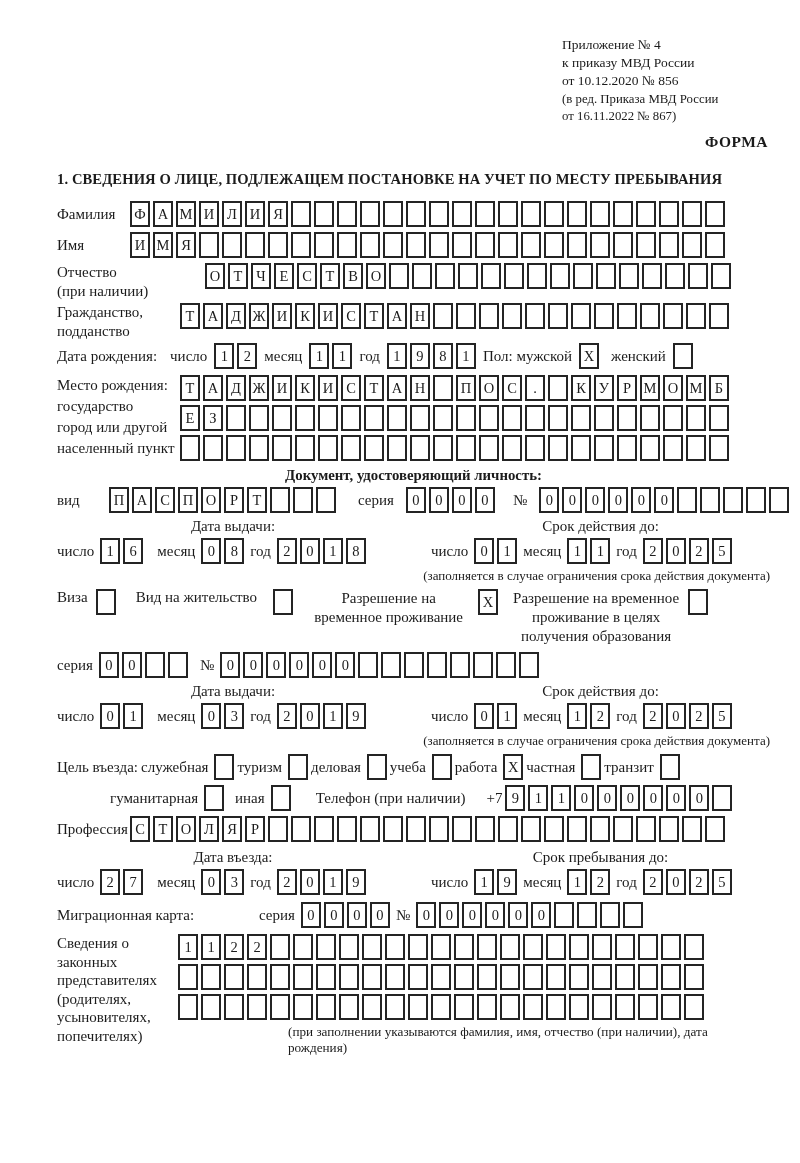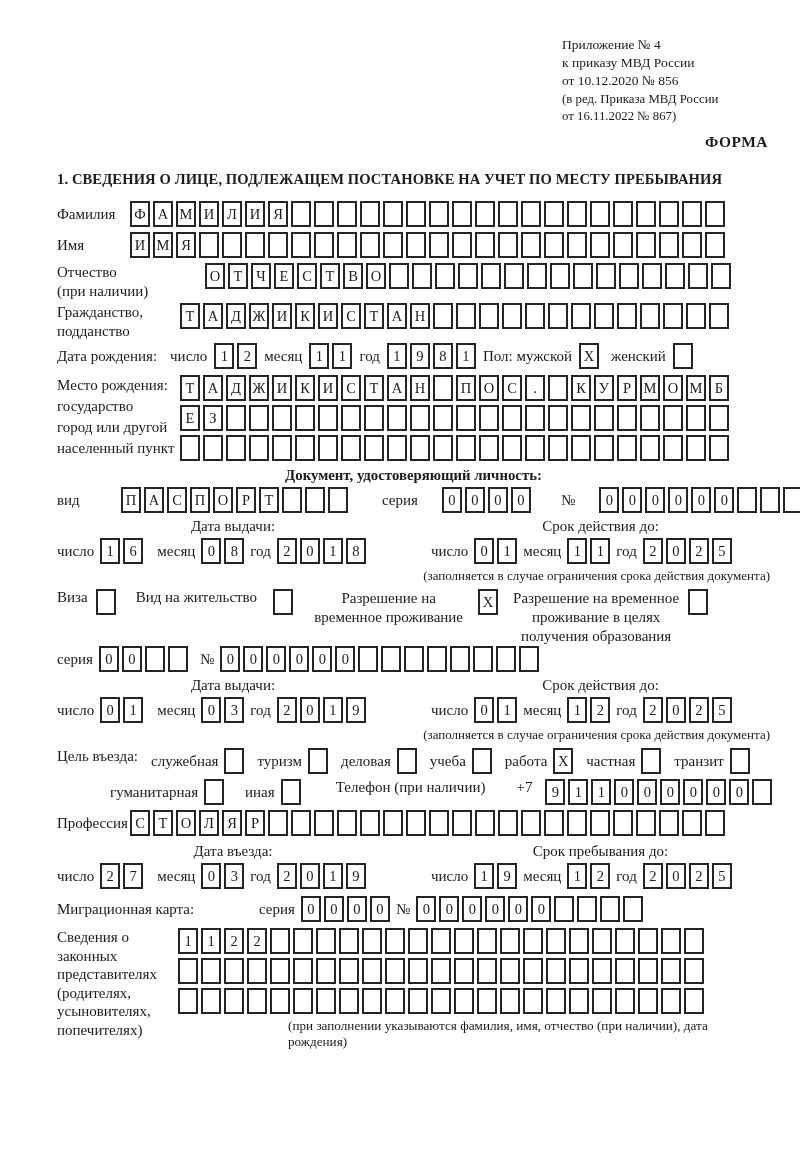--- a/index.html
+++ b/index.html
@@ -55,26 +55,26 @@
   
   .dates { display:flex; margin-bottom:4px; }
   .dcol-l { width:352px; flex:0 0 auto; }
   .dcol-r { margin-left:22px; flex:1 1 auto; }
   .dhead { text-align:center; font-size:15px; line-height:17px; margin-bottom:3px; }
   .drow { display:flex; align-items:center; gap:6px; }
   .fineprint { font-size:13px; text-align:right; margin-top:1px; margin-bottom:5px; }
 
   .intro { font-size:15px; line-height:21px; margin-bottom:3px; }
 
-  .res-options { display:flex; align-items:flex-start; gap:14px; }
+  .res-options { display:flex; align-items:flex-start; margin-bottom:6px; gap:14px; }
   .res-options .opt { display:flex; align-items:flex-start; gap:8px; }
   .opt-label-c { text-align:center; line-height:19px; }
   .w160 { width:163px; } .w170 { width:168px; }
 
-  .purpose { display:flex; gap:13px; margin-bottom:5px; flex-wrap:nowrap; }
+  .purpose { display:flex; align-items:center; gap:3px; margin-bottom:5px; flex-wrap:nowrap; }
   .purpose .opt { display:flex; align-items:center; gap:6px; }
   .indent60 { margin-left:53px; }
 
   .rep { display:flex; align-items:flex-start; }
   .rep-labels { width:121px; flex:0 0 auto; font-size:15px; line-height:18.5px; }
   .rep-rows .cells { display:flex; margin-bottom:4px; }
   .rep-note { font-size:13.2px; margin-left:110px; margin-top:0px; }
 
   .nowrap { white-space:nowrap; }
 </style>
@@ -335,21 +335,21 @@
             <span class="cell"></span>
             <span class="cell"></span>
             <span class="cell"></span>
             <span class="cell"></span>
           </span>
       </span>
     </div>
 
     <div class="doc-head">Документ, удостоверяющий личность:</div>
 
-    <div class="frow" style="gap:24px;">
+    <div class="frow" style="gap:12px;">
       <span class="lbl w40">вид</span>
       <span class="cells">
           <span class="cell">П</span>
           <span class="cell">А</span>
           <span class="cell">С</span>
           <span class="cell">П</span>
           <span class="cell">О</span>
           <span class="cell">Р</span>
           <span class="cell">Т</span>
           <span class="cell"></span>

